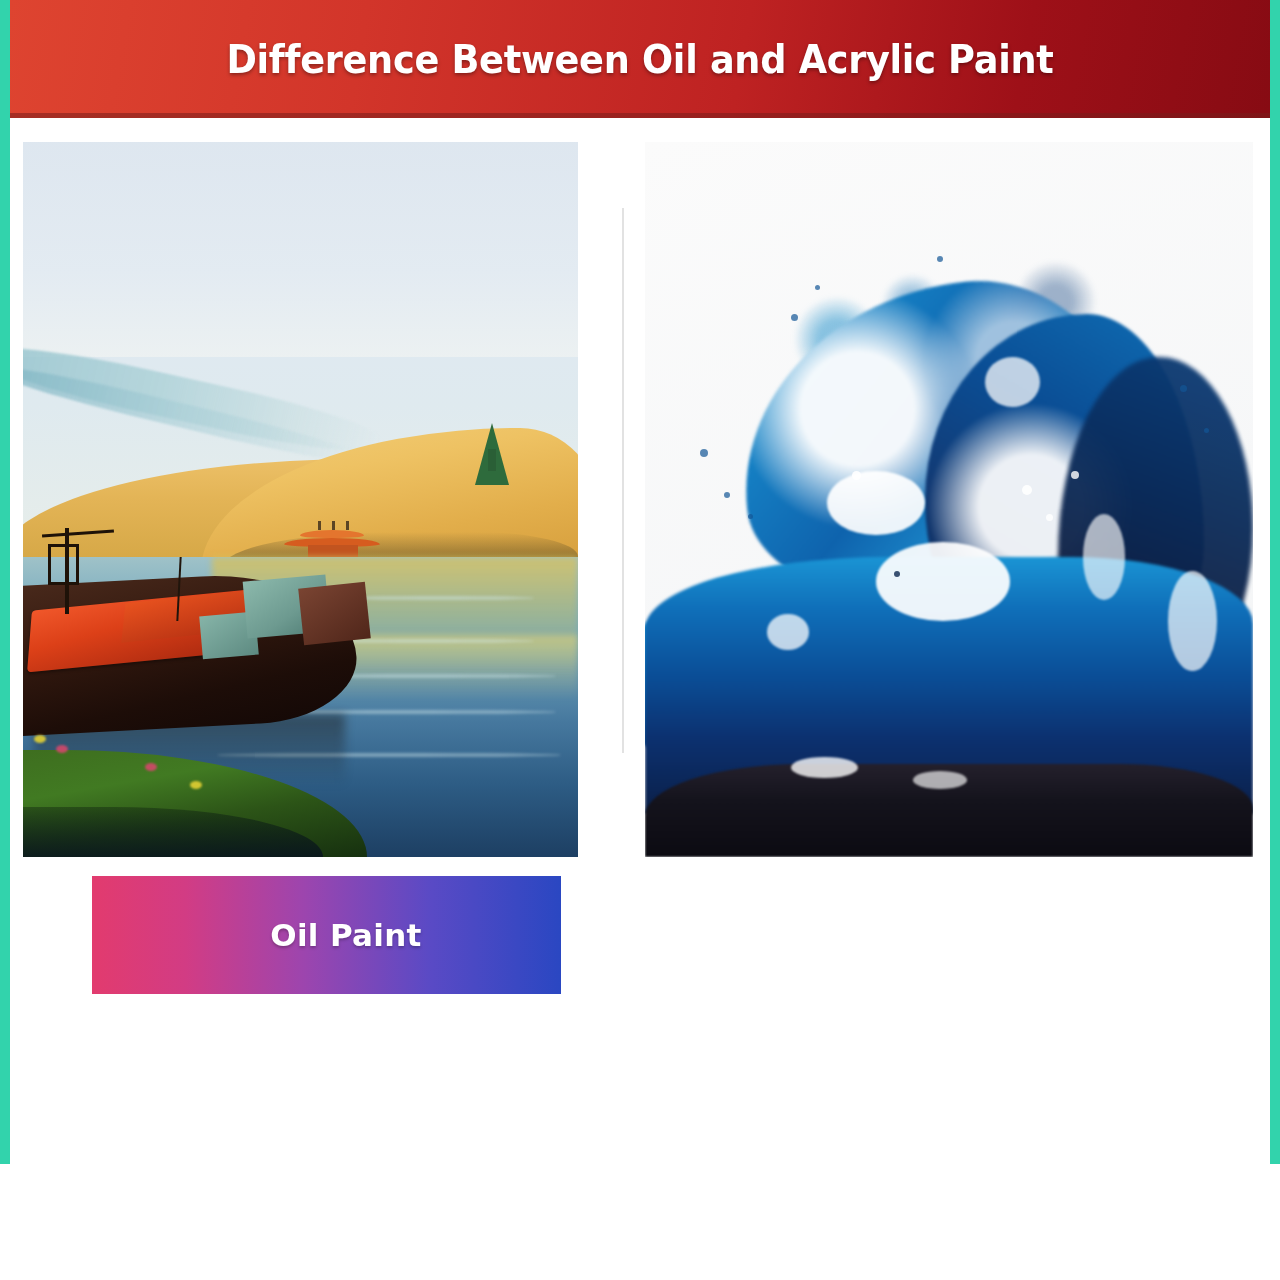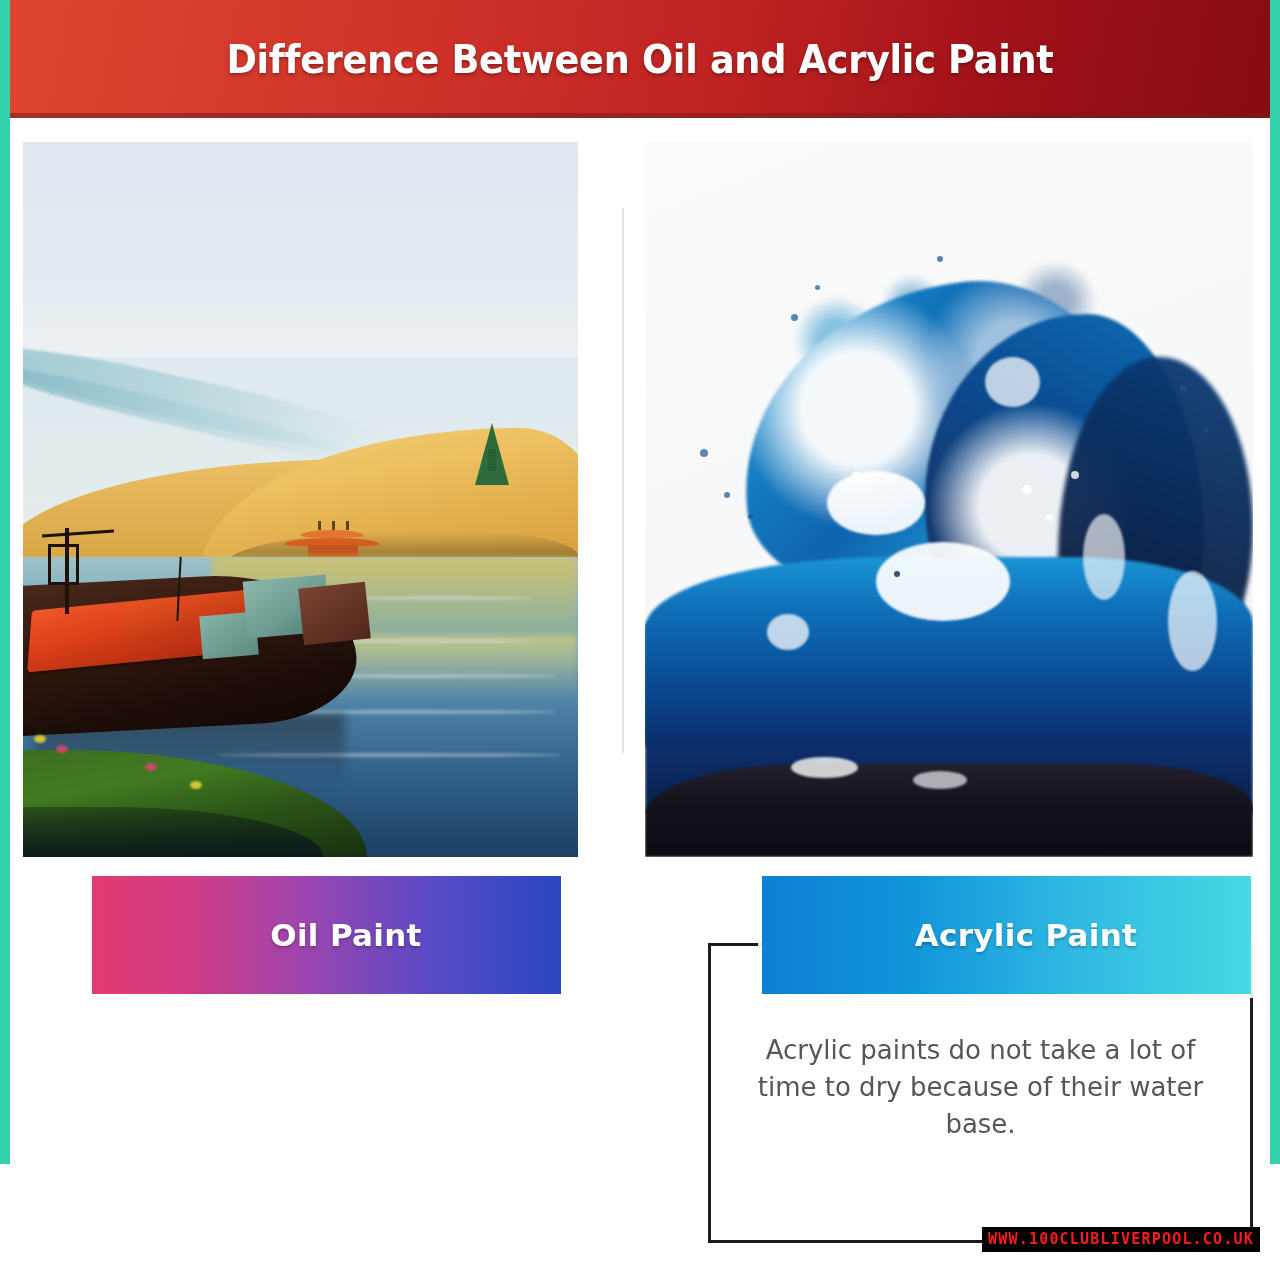--- a/index.html
+++ b/index.html
@@ -529,26 +529,17 @@
         </div>
       </div>
     </div>
 
     <div class="compare-row">
 
       <div class="card-banner banner-left">
         <span class="banner-text">Oil Paint</span>
       </div>
 
-      <div class="compare-card card-right">
-        <div class="card-body right-body">Acrylic paints do not take a lot of time to dry because of their water base.</div>
-      </div>
-      <div class="card-banner banner-right">
-        <span class="banner-text">Acrylic Paint</span>
-      </div>
     </div>
 
-    <div class="watermark">
-      <span>WWW.100CLUBLIVERPOOL.CO.UK</span>
-    </div>
 
   </div>
 </div>
 
 </body></html>

